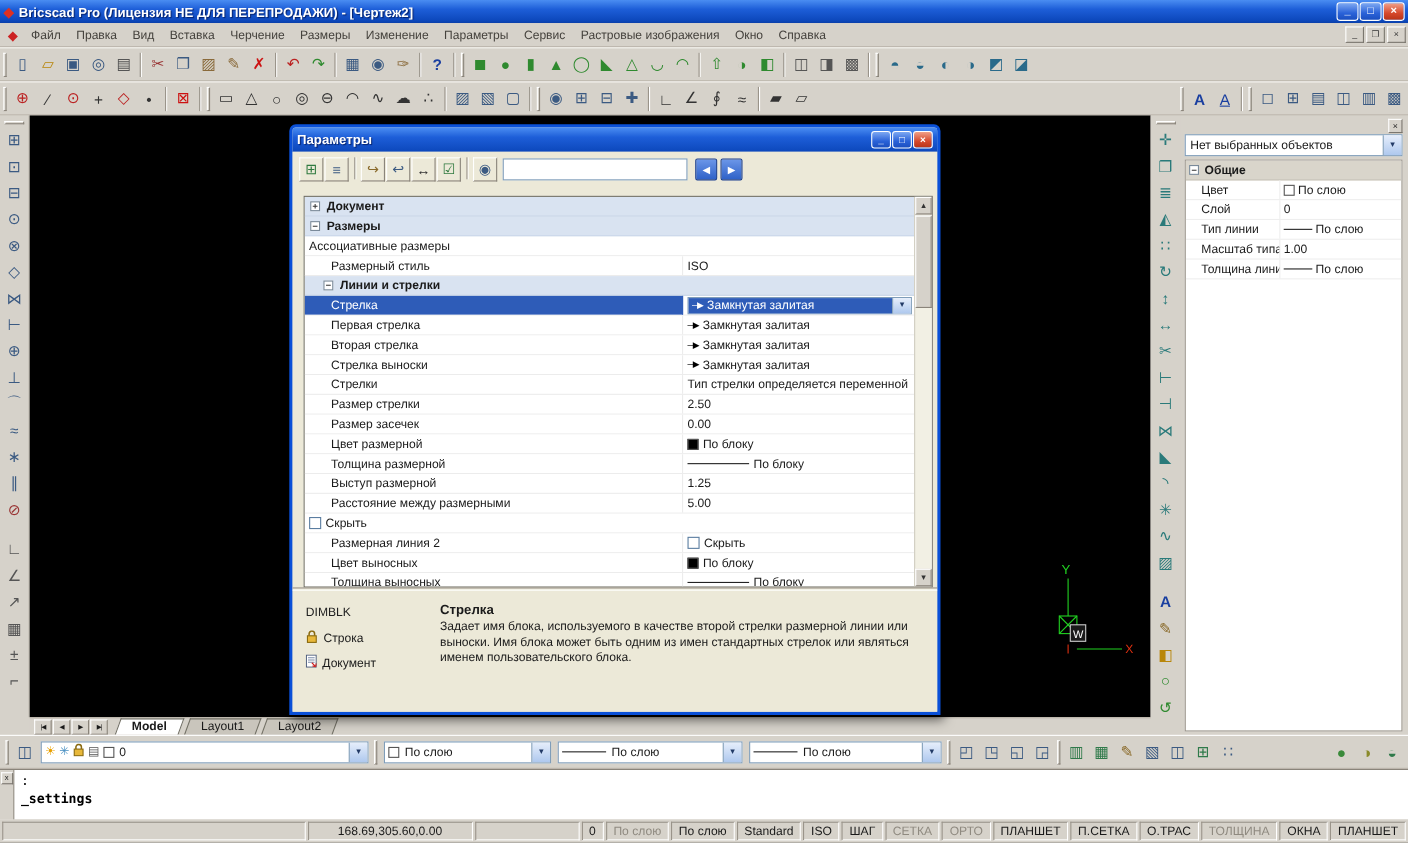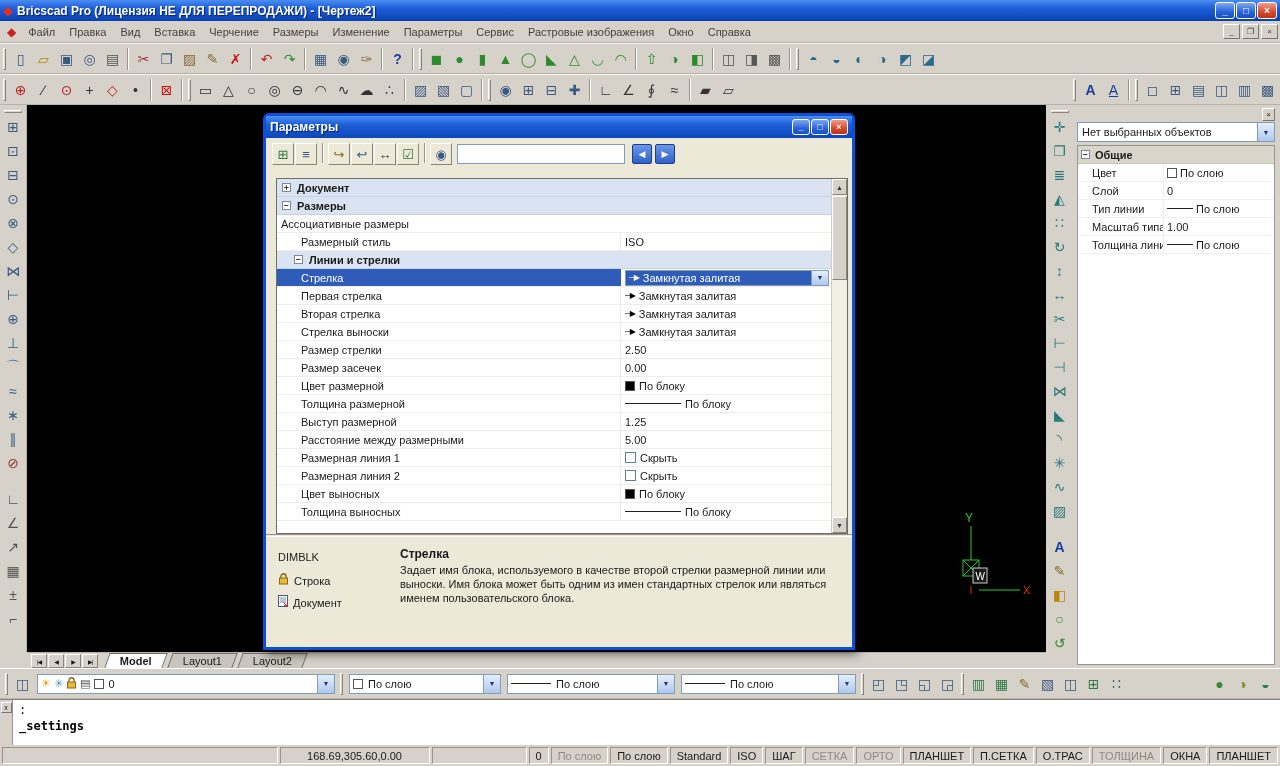--- a/index.html
+++ b/index.html
@@ -95,21 +95,21 @@
 .sbar{width:16px;background:#f2f0e4;border-left:1px solid #d0cdc0;display:flex;flex-direction:column;flex:none}
 .sb-btn{height:16px;background:#d6d2ca;border:1px solid;border-color:#fff #8a847a #8a847a #fff;font-size:7px;
   display:flex;align-items:center;justify-content:center;color:#333;flex:none}
 .sb-thumb{height:84px;margin-top:1px;background:#d6d2ca;border:1px solid;border-color:#fff #8a847a #8a847a #fff;flex:none}
 .sb-track{flex:1}
 
 #dlg-splitter{position:absolute;left:0;right:0;top:396px;height:3px;border-top:1px solid #9a948a;
   border-bottom:1px solid #fff}
 #dlg-info{position:absolute;left:0;right:0;top:399px;bottom:0}
 #info-var{position:absolute;left:12px;top:14px;color:#222}
-.info-row{position:absolute;left:12px;display:flex;align-items:flex-end;gap:5px}
+.info-row{position:absolute;left:12px;display:flex;align-items:center;gap:5px}
 #info-title{position:absolute;left:134px;top:10px;font-weight:bold;font-size:12px}
 #info-desc{position:absolute;left:134px;top:26px;width:446px;line-height:14px;color:#1a1a1a}
 
 
 #props{left:1073px;top:105px;width:207px;height:563px;background:#d6d2ca;padding:2px 5px 0 4px}
 #props-head{height:15px;display:flex;justify-content:flex-end;align-items:center}
 #props-close{width:13px;height:13px;border:1px solid;border-color:#fff #7a766e #7a766e #fff;background:#d6d2ca;
   font-size:8px;display:flex;align-items:center;justify-content:center}
 #props-combo{height:20px;border:1px solid #7f9db9;background:#fff;display:flex;align-items:center;margin-bottom:3px}
 #props-combo .val{flex:1;padding:0 4px;white-space:nowrap;overflow:hidden}
@@ -446,20 +446,26 @@
             </div>
           </div>
           <div class="srow">
             <div class="cell-label">Стрелка выноски</div>
             <div class="cell-value">
               <span class="arrow-glyph">─▶</span>
               <span>Замкнутая залитая</span>
             </div>
           </div>
           <div class="srow">
+            <div class="cell-label">Стрелки</div>
+            <div class="cell-value">
+              <span>Тип стрелки определяется переменной</span>
+            </div>
+          </div>
+          <div class="srow">
             <div class="cell-label">Размер стрелки</div>
             <div class="cell-value">
               <span>2.50</span>
             </div>
           </div>
           <div class="srow">
             <div class="cell-label">Размер засечек</div>
             <div class="cell-value">
               <span>0.00</span>
             </div>
@@ -484,21 +490,20 @@
               <span>1.25</span>
             </div>
           </div>
           <div class="srow">
             <div class="cell-label">Расстояние между размерными</div>
             <div class="cell-value">
               <span>5.00</span>
             </div>
           </div>
           <div class="srow">
-            <div class="cell-label">Размерная линия 1</div>
             <div class="cell-value">
               <span class="checkbox"></span>
               <span>Скрыть</span>
             </div>
           </div>
           <div class="srow">
             <div class="cell-label">Размерная линия 2</div>
             <div class="cell-value">
               <span class="checkbox"></span>
               <span>Скрыть</span>

